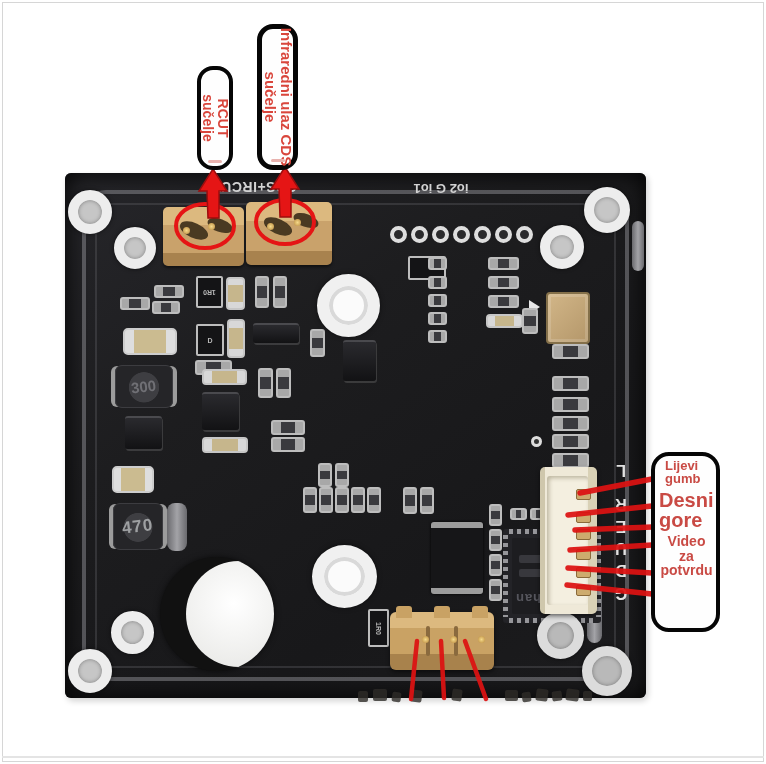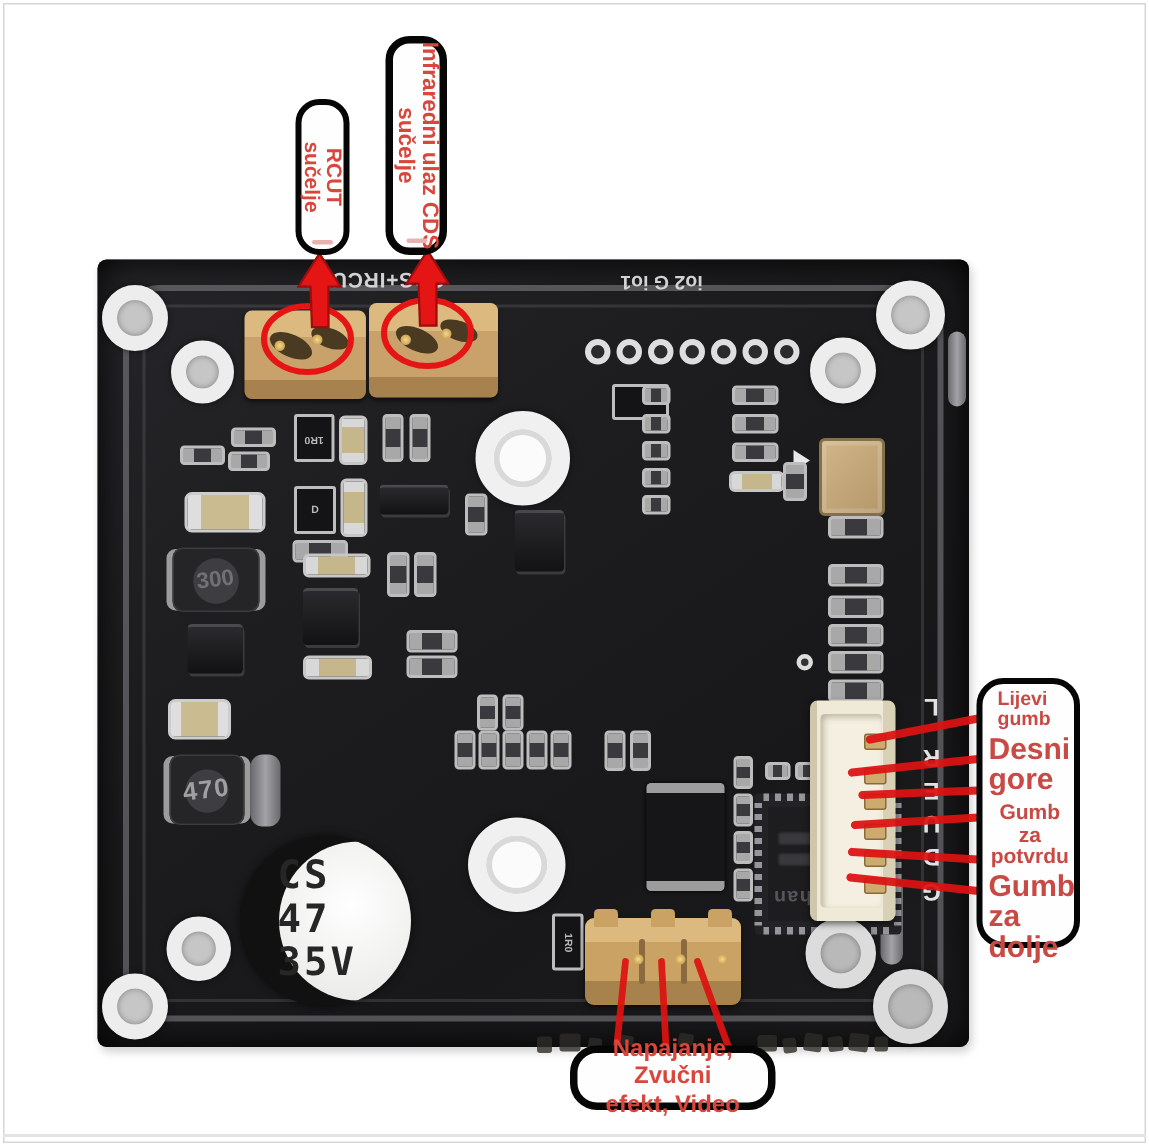--- a/index.html
+++ b/index.html
@@ -204,25 +204,20 @@
       <div class="die"></div>
       <div class="code" style="top:26px"></div>
       <div class="code" style="top:40px;width:56px"></div>
       <div class="brand">Fulhan</div>
     </div>
 
     <div class="xtal" style="left:481px;top:119px;width:40px;height:48px"></div>
 
     <div class="elco" style="left:95px;top:384px">
       <div class="top"></div>
-      <div class="txt">
-        <div>CS</div>
-        <div>47</div>
-        <div>35V</div>
-      </div>
     </div>
 
     <div class="ss rot180" style="left:128px;top:6px;width:118px;font-size:14px;letter-spacing:.5px">CDS+IRCUT-</div>
     <div class="ss rot180" style="left:343px;top:8px;width:66px;font-size:13px">io2 G io1</div>
     <div id="gen-edge-letters">
         <div class="edge-letter" style="left: 547px; top: 288px;">L</div>
         <div class="edge-letter" style="left: 547px; top: 322px;">R</div>
         <div class="edge-letter" style="left: 547px; top: 344px;">E</div>
         <div class="edge-letter" style="left: 547px; top: 366px;">U</div>
         <div class="edge-letter" style="left: 547px; top: 388px;">D</div>
@@ -334,23 +329,16 @@
     <div class="vtext" style="font-size:15px;line-height:16px">
       <div>Infraredni ulaz CDS</div>
       <div>sučelje</div>
     </div>
     <div class="redtick"></div>
   </div>
 
   <div class="callout co-buttons" style="left:651px;top:452px;width:69px;height:180px;border-radius:18px">
     <span class="lbl s">Lijevi gumb</span>
     <span class="lbl xl">Desni gore</span>
-    <span class="lbl m">Gumb za potvrdu</span>
-    <span class="lbl xl">Gumb za dolje</span>
+    <span class="lbl m">Video za potvrdu</span>
   </div>
 
-  <div class="callout co-power" style="left:380px;top:697px;width:137px;height:43px">
-    <div>
-      <div>Napajanje, Zvučni</div>
-      <div>efekt, Video</div>
-    </div>
-  </div>
 </div>
 
 </body></html>

